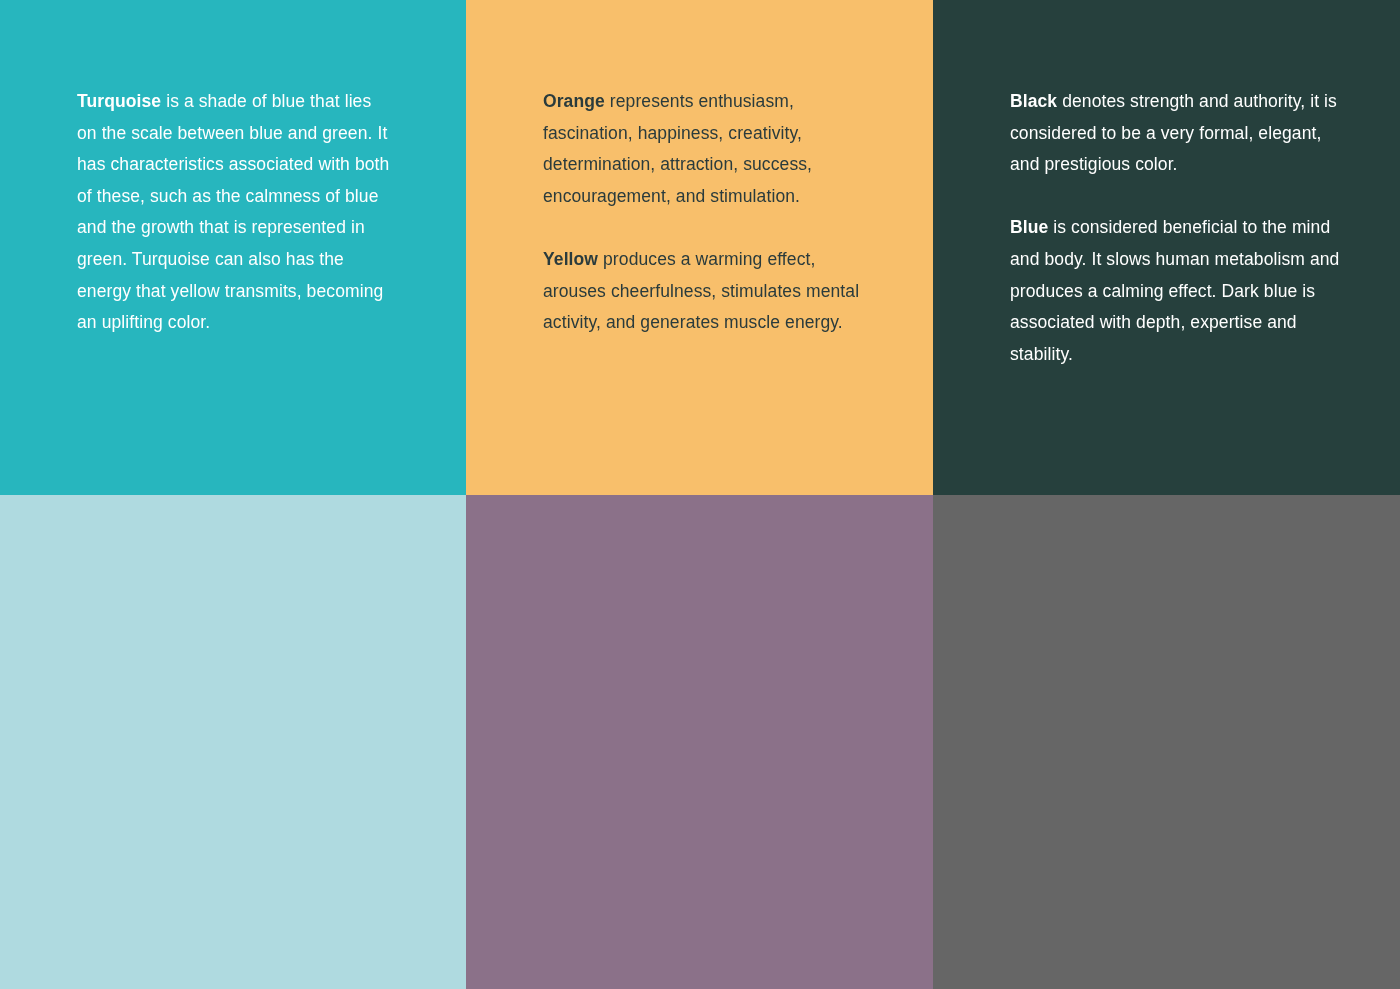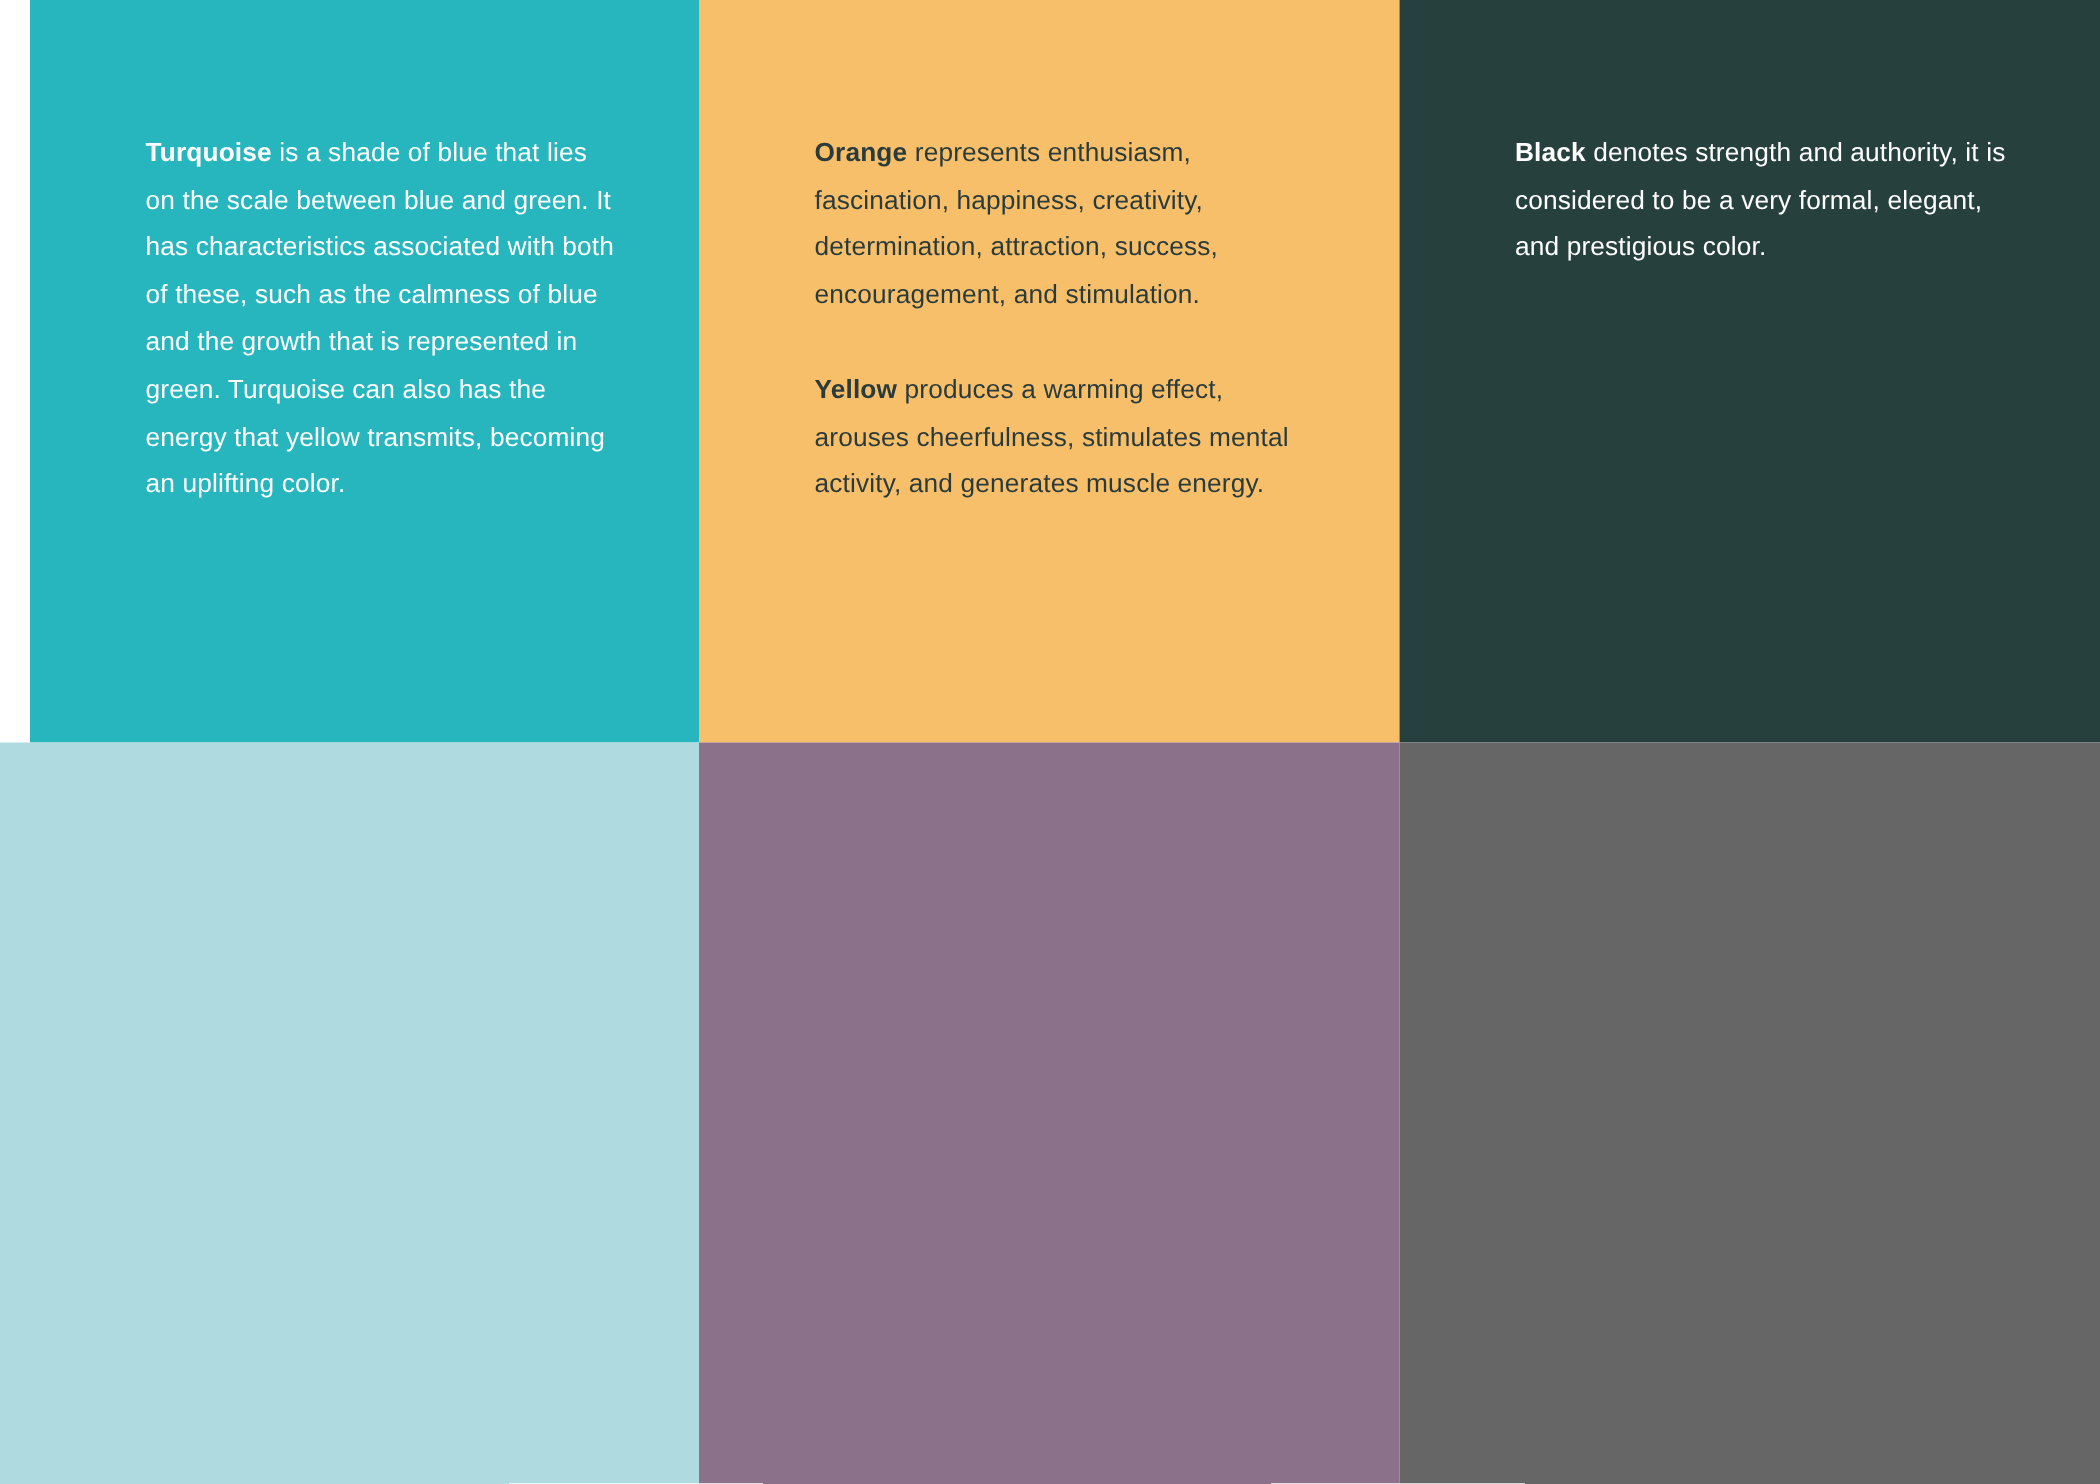--- a/index.html
+++ b/index.html
@@ -43,21 +43,21 @@
     max-width: 318px;
   }
   .para + .para {
     margin-top: 31.6px;
   }
   .para b {
     font-weight: 700;
   }
 
   
-  .theme-turquoise { background: #27b6be; margin-left: 20px; }
+  .theme-turquoise { background: #27b6be; }
   .theme-turquoise .para { color: #ffffff; }
 
   .theme-yellow { background: #f8bf6b; }
   .theme-yellow .para { color: #2a3b3c; }
 
   .theme-dark { background: #26403d; }
   .theme-dark .para { color: #ffffff; }
 
   .theme-lightblue { background: #afdae0; }
 
@@ -82,20 +82,21 @@
   <section class="panel row-top theme-yellow">
     <div class="panel-inner">
       <p class="para"><b>Orange</b><span> represents enthusiasm, fascination, happiness, creativity, determination, attraction, success, encouragement, and stimulation.</span></p>
       <p class="para"><b>Yellow</b><span> produces a warming effect, arouses cheerfulness, stimulates mental activity, and generates muscle energy.</span></p>
     </div>
   </section>
 
   <section class="panel row-top theme-dark">
     <div class="panel-inner wide">
       <p class="para"><b>Black</b><span> denotes strength and authority, it is considered to be a very formal, elegant, and prestigious color.</span></p>
+      <p class="para"><b>Blue</b><span> is considered beneficial to the mind and body. It slows human metabolism and produces a calming effect. Dark blue is associated with depth, expertise and stability.</span></p>
     </div>
   </section>
 
   <section class="panel row-bottom theme-lightblue">
     
   </section>
 
   <section class="panel row-bottom theme-purple">
     
   </section>

